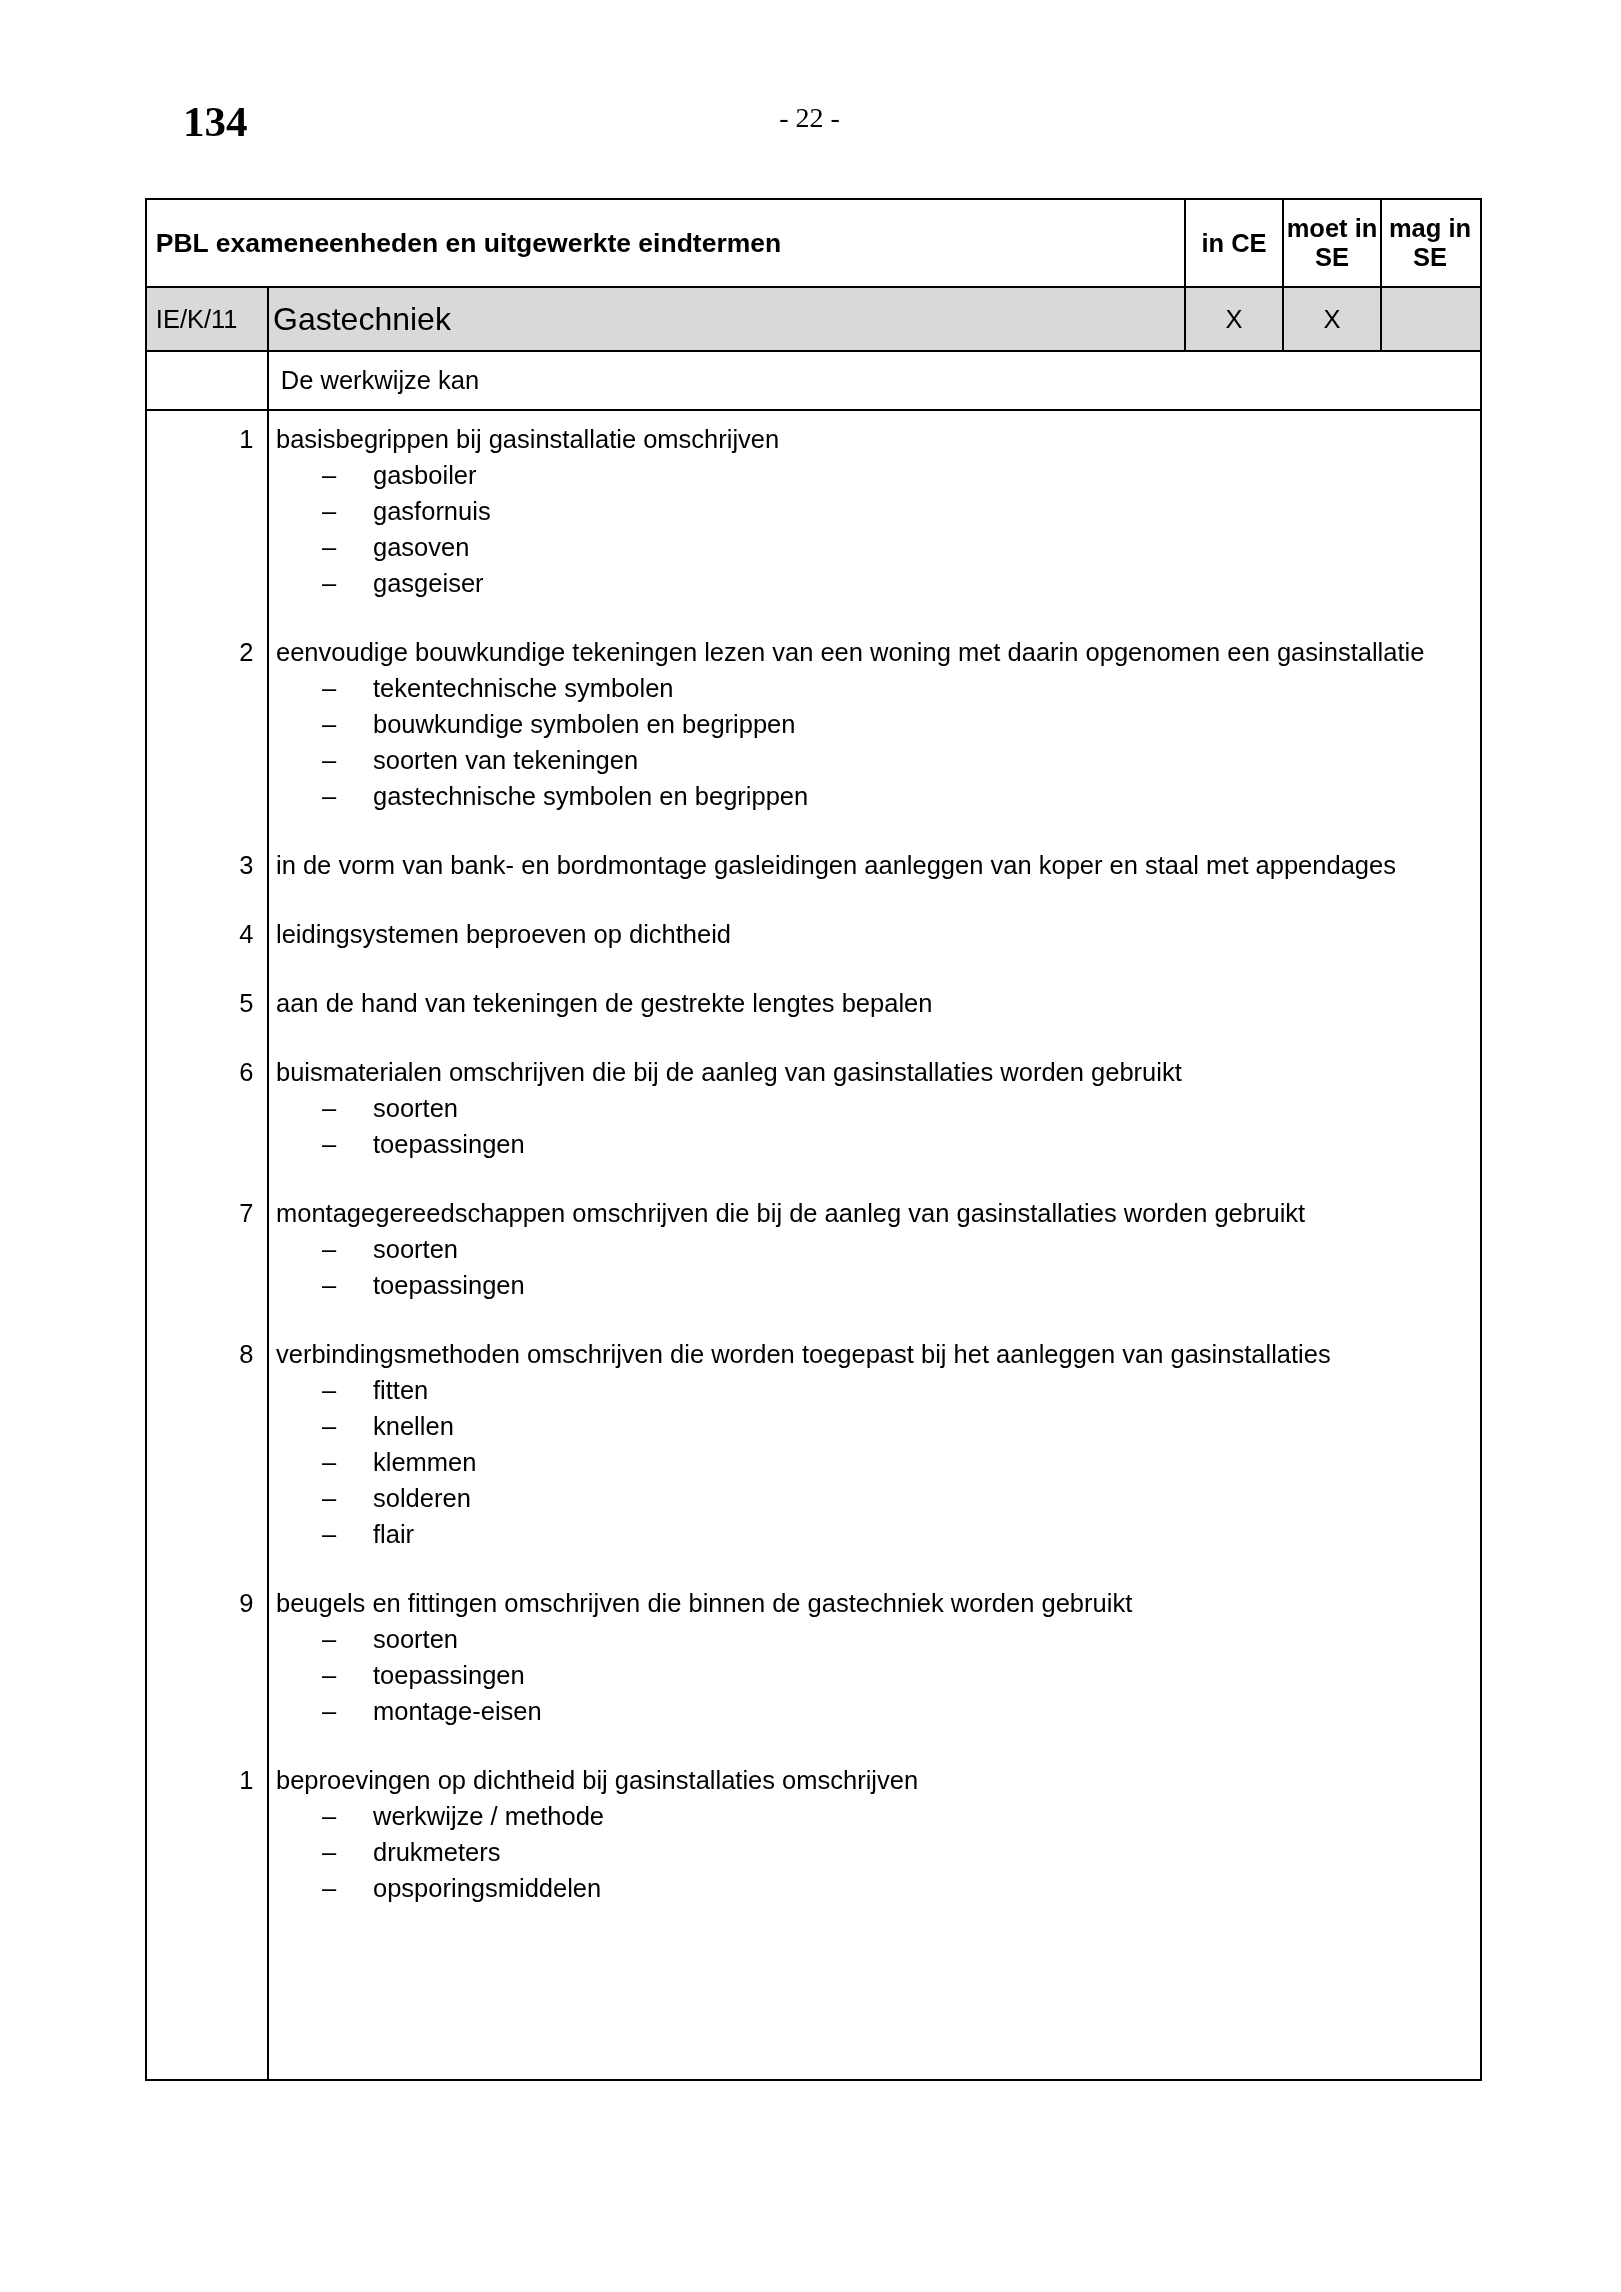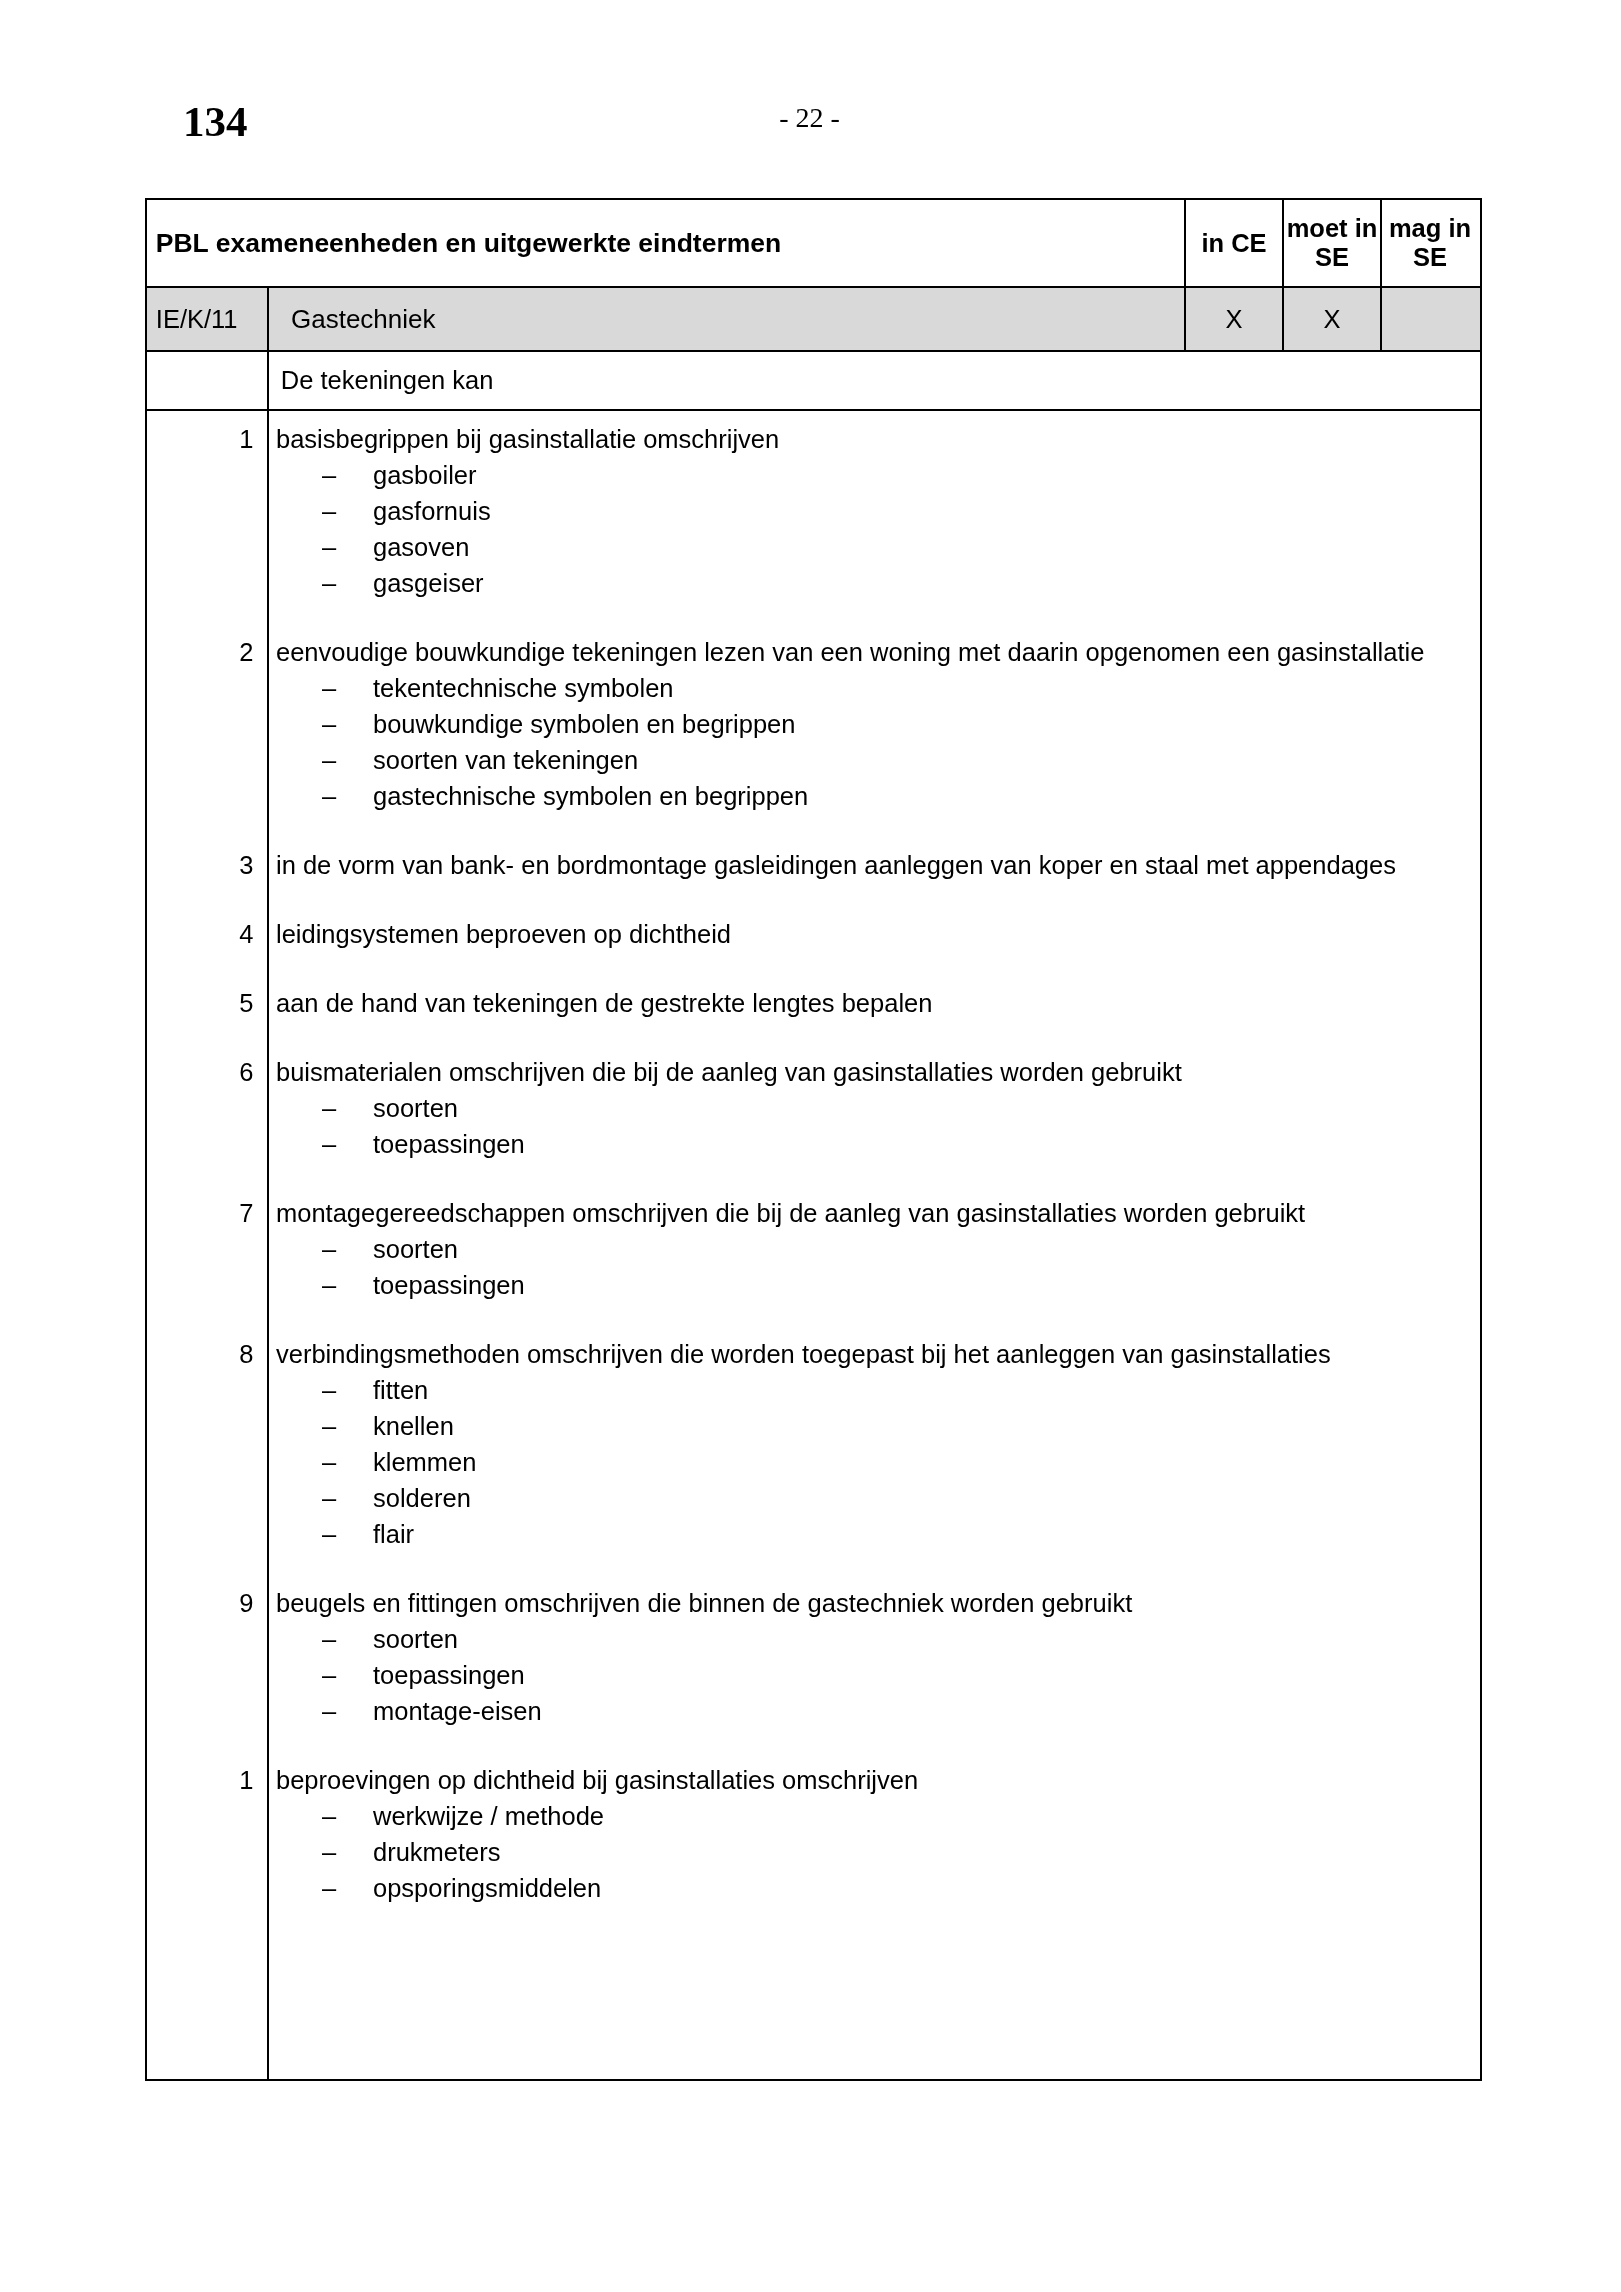--- a/index.html
+++ b/index.html
@@ -27,21 +27,21 @@
   .r-sub  { height:59px; border-bottom:2.9px solid #000; }
   .r-body { flex:1 1 auto; position:relative; display:block; padding-top:9.8px; overflow:hidden; }
 
   .c { box-sizing:border-box; display:flex; align-items:center; }
   .c-title { width:1037px; padding-left:8.8px; font-weight:bold; font-size:26.5px; }
   .c-col {
     width:98px; border-left:2px solid #000; justify-content:center; text-align:center;
     font-weight:bold; font-size:25.5px; line-height:29px;
   }
   .c-code { width:122px; border-right:2px solid #000; padding-left:8.8px; font-size:25.5px; }
-  .c-name { width:915px; padding-left:22px; font-size:26px; }
+  .c-name { width:915px; padding-left:4px; font-size:32px; }
   .c-mark { width:98px; border-left:2px solid #000; justify-content:center; font-size:25.5px; }
   .c-code-empty { width:122px; border-right:2px solid #000; }
   .c-sub { flex:1; padding-left:11.8px; font-size:25.5px; }
 
   .num-divider { position:absolute; left:120px; top:0; bottom:0; width:2px; background:#000; }
 
   .item { display:flex; margin-bottom:33px; font-size:25.5px; line-height:36px; }
   .item:last-child { margin-bottom:0; }
   .i-num { flex:0 0 122px; width:122px; box-sizing:border-box; text-align:right; padding-right:15.7px; }
   .i-body { width:1190px; padding-left:7px; box-sizing:content-box; }
@@ -69,21 +69,21 @@
     <div class="row r-unit">
       <div class="c c-code">IE/K/11</div>
       <div class="c c-name">Gastechniek</div>
       <div class="c c-mark">X</div>
       <div class="c c-mark">X</div>
       <div class="c c-mark"></div>
     </div>
 
     <div class="row r-sub">
       <div class="c c-code-empty"></div>
-      <div class="c c-sub">De tekeningen kan</div>
+      <div class="c c-sub">De werkwijze kan</div>
     </div>
 
     <div class="row r-body">
       <div class="num-divider"></div>
       <div id="items-list">
           <div class="item">
             <div class="i-num">1</div>
             <div class="i-body">
               <div class="i-text">basisbegrippen bij gasinstallatie omschrijven</div>
               <div class="b-row">

